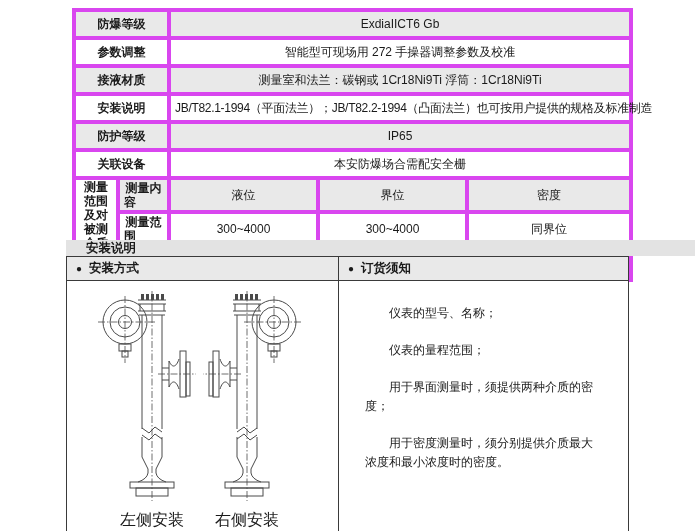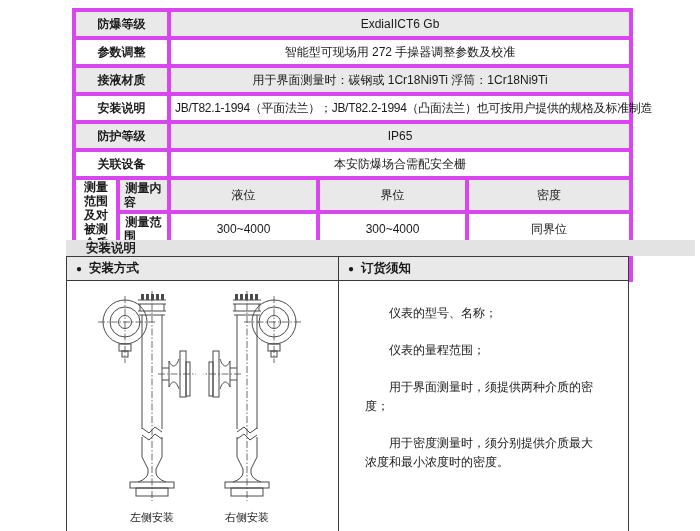--- a/index.html
+++ b/index.html
@@ -57,21 +57,21 @@
   .bcell.r{padding:5px 8px 0 8px;font-size:12px;line-height:19px;}
   .bcell.r p{margin:18px;text-indent:2em;}
   .bcell.l{position:relative;}
   .figures{position:absolute;left:0;top:4px;}
   .figures path,.figures line,.figures circle,.figures rect,.figures polyline{
     stroke:#4a4a4a;stroke-width:1;fill:none;
   }
   .figures .bolt{fill:#4a4a4a;stroke:none;}
   .figures .cl{stroke-dasharray:7 2 1.5 2;stroke-width:0.8;}
   .cap{
-    position:absolute;top:229px;font-size:11px;white-space:nowrap;
+    position:absolute;top:229px;font-size:16px;white-space:nowrap;
     transform:translateX(-50%);
   }
   .cap.c1{left:85px;}
   .cap.c2{left:180px;}
 </style>
 </head>
 <body>
 
 <div class="page">
 
@@ -87,21 +87,21 @@
         <tr class="g">
       <td class="lbl" colspan="2">防爆等级</td>
       <td colspan="3">ExdiaIICT6 Gb</td>
     </tr>
     <tr>
       <td class="lbl" colspan="2">参数调整</td>
       <td colspan="3">智能型可现场用 272 手操器调整参数及校准</td>
     </tr>
     <tr class="g">
       <td class="lbl" colspan="2">接液材质</td>
-      <td colspan="3">用于界面测量时：碳钢或 1Cr18Ni9Ti  浮筒：1Cr18Ni9Ti</td>
+      <td colspan="3">测量室和法兰：碳钢或 1Cr18Ni9Ti  浮筒：1Cr18Ni9Ti</td>
     </tr>
     <tr>
       <td class="lbl" colspan="2">安装说明</td>
       <td colspan="3" class="tight">JB/T82.1-1994（平面法兰）；JB/T82.2-1994（凸面法兰）也可按用户提供的规格及标准制造</td>
     </tr>
     <tr class="g">
       <td class="lbl" colspan="2">防护等级</td>
       <td colspan="3">IP65</td>
     </tr>
     <tr>

